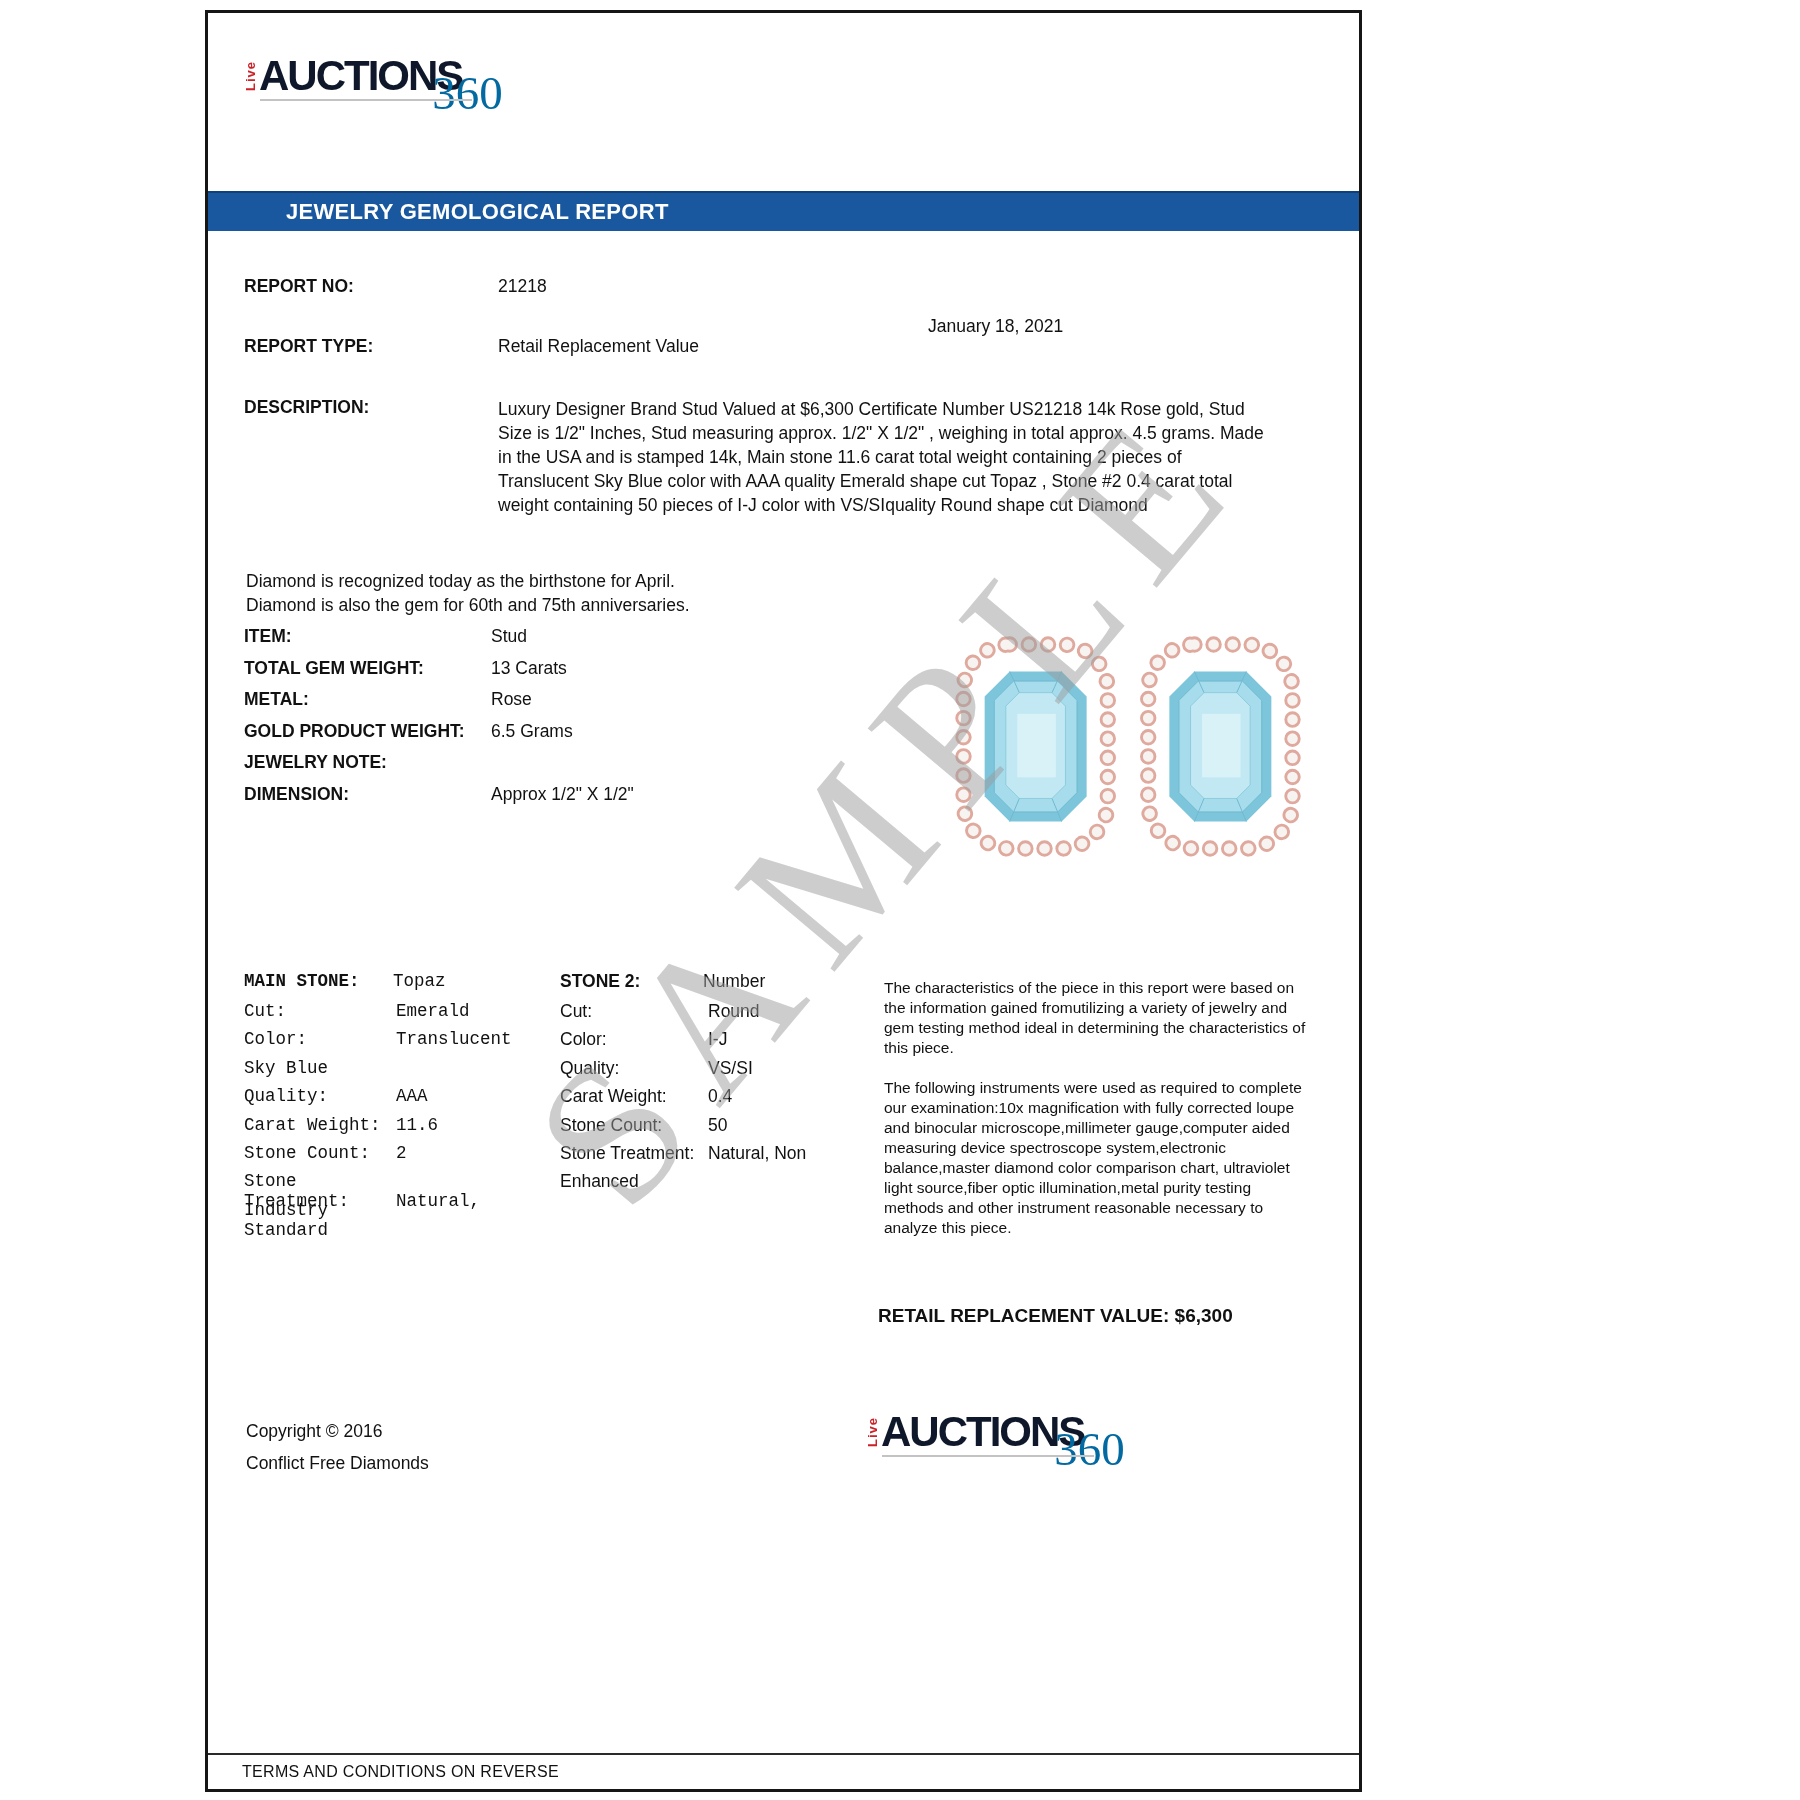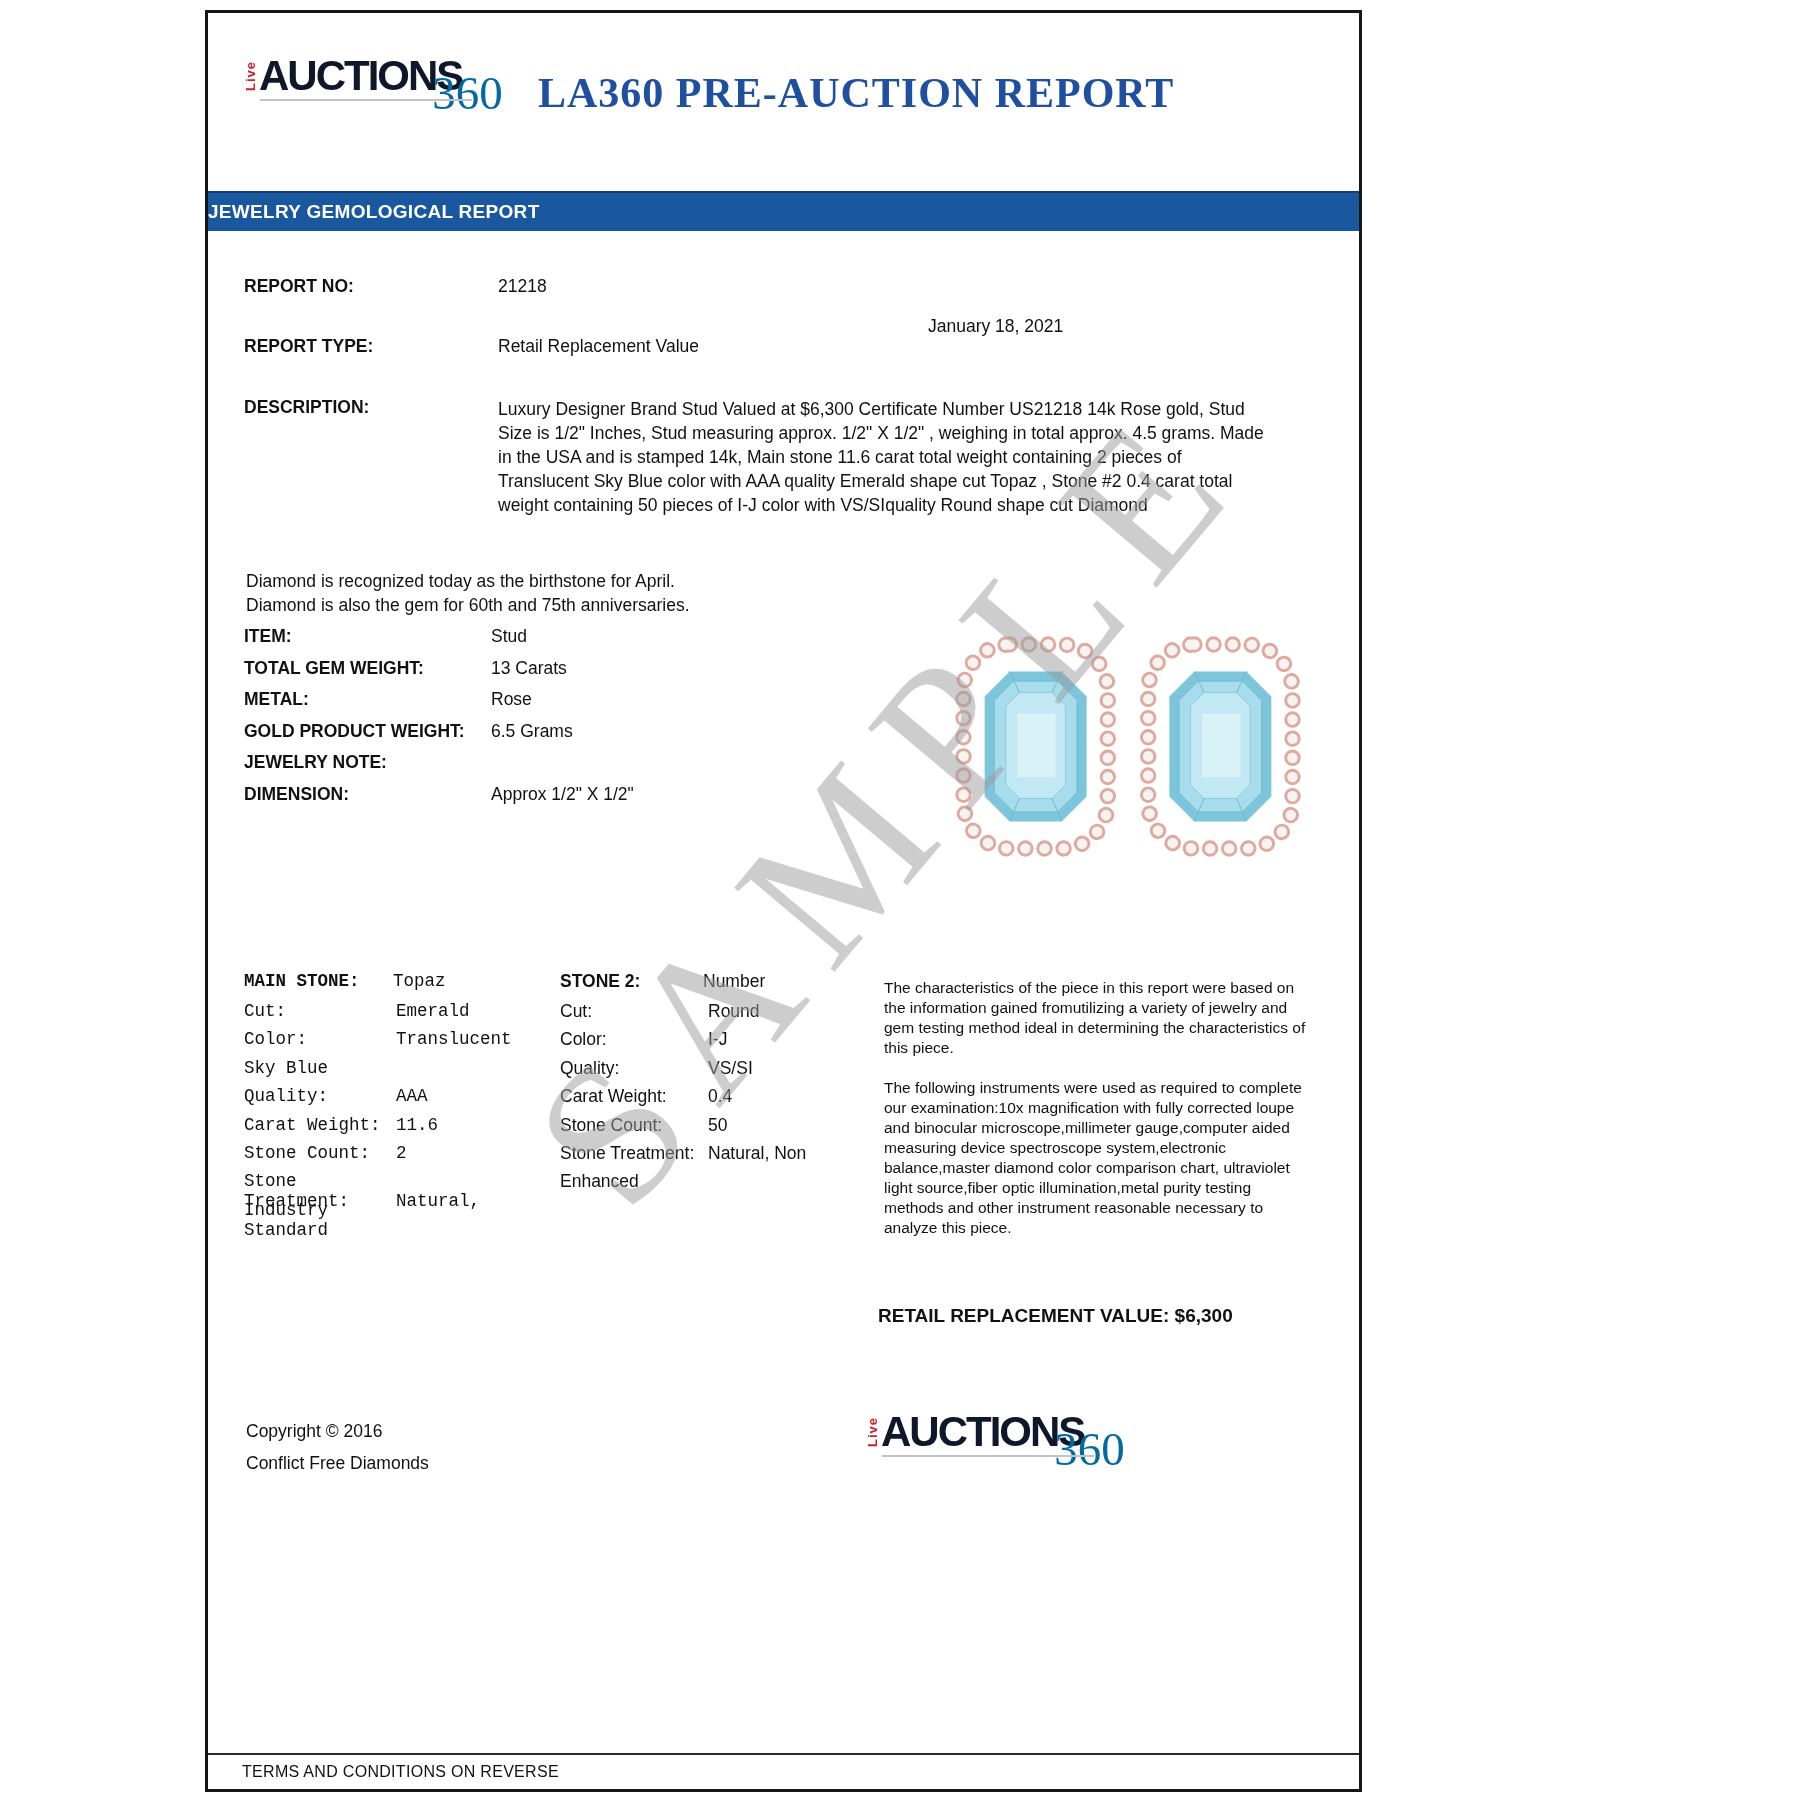--- a/index.html
+++ b/index.html
@@ -31,22 +31,22 @@
   
   .title {
     font-family:"Liberation Serif", serif; font-weight:600; font-size:42px;
     color:#1f4fa0; letter-spacing:1px; white-space:nowrap;
   }
   .banner {
     left:0; top:178px; width:100%; height:40px; background:#19579f;
     border-top:2px solid #123f78; box-sizing:border-box;
   }
   .banner span {
-    display:block; color:#ffffff; font-weight:bold; font-size:19px;
-    line-height:38px; letter-spacing:0.3px;
+    display:block; color:#ffffff; font-weight:bold; font-size:22px;
+    line-height:38px; padding-left:78px; letter-spacing:0.3px;
   }
   
   .lbl { font-weight:bold; font-size:17.5px; white-space:nowrap; }
   .val { font-size:17.5px; white-space:nowrap; }
   .desc { font-size:17.5px; line-height:24px; width:778px; white-space:normal; }
   .note { font-size:17.5px; line-height:24px; }
   
   .frow { height:31.5px; font-size:17.5px; }
   .flabel { display:inline-block; width:247px; font-weight:bold; }
   .fvalue { }
@@ -79,21 +79,20 @@
 
 <div class="page">
 
   <div class="abs logo" style="left:36px; top:42px;">
     <span class="logo-live">Live</span>
     <span class="logo-auctions">AUCTIONS</span>
     <span class="logo-360">360</span>
     <div class="wordline" style="left:16px; top:44px; width:212px;"></div>
   </div>
 
-  <div class="abs title" style="left:330px; top:56px;">LA360 PRE-AUCTION REPORT</div>
 
   <div class="abs banner">
     <span>JEWELRY GEMOLOGICAL REPORT</span>
   </div>
 
   <span class="abs lbl" style="left:36px; top:263px;">REPORT NO:</span>
   <span class="abs val" style="left:290px; top:263px;">21218</span>
   <span class="abs val" style="left:720px; top:263px;margin-top:40px;">January 18, 2021</span>
 
   <span class="abs lbl" style="left:36px; top:323px;">REPORT TYPE:</span>

